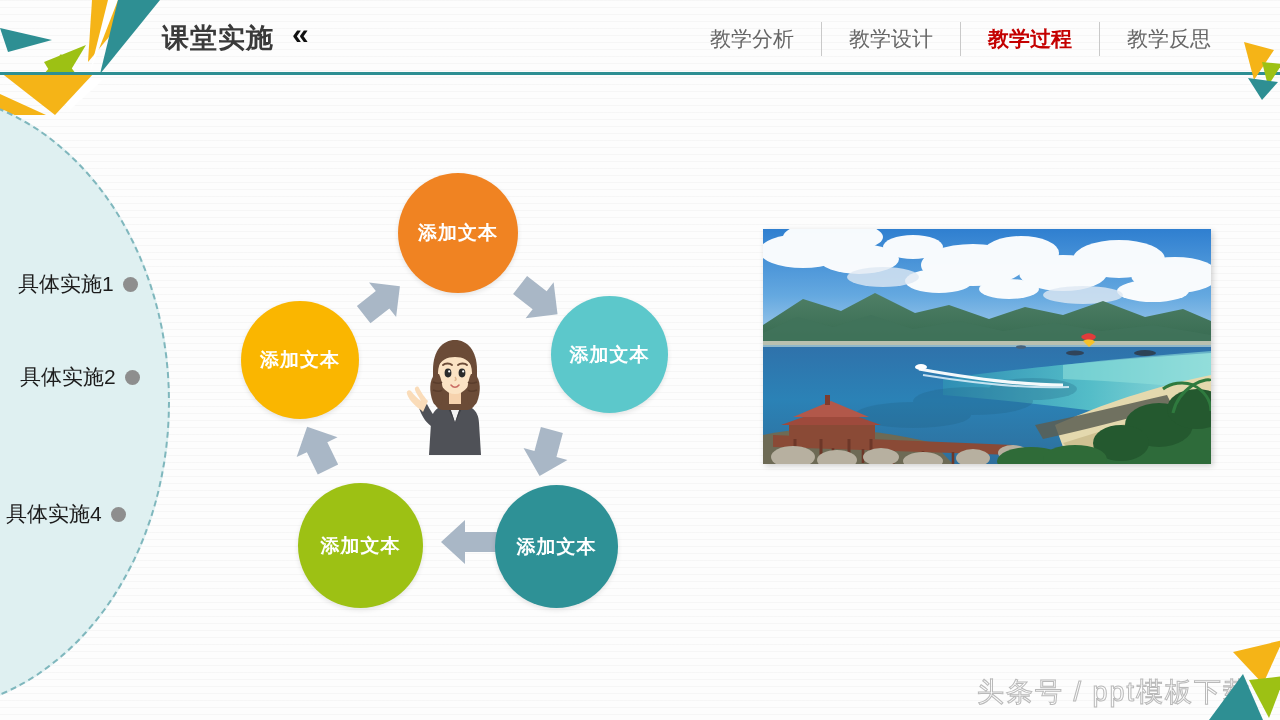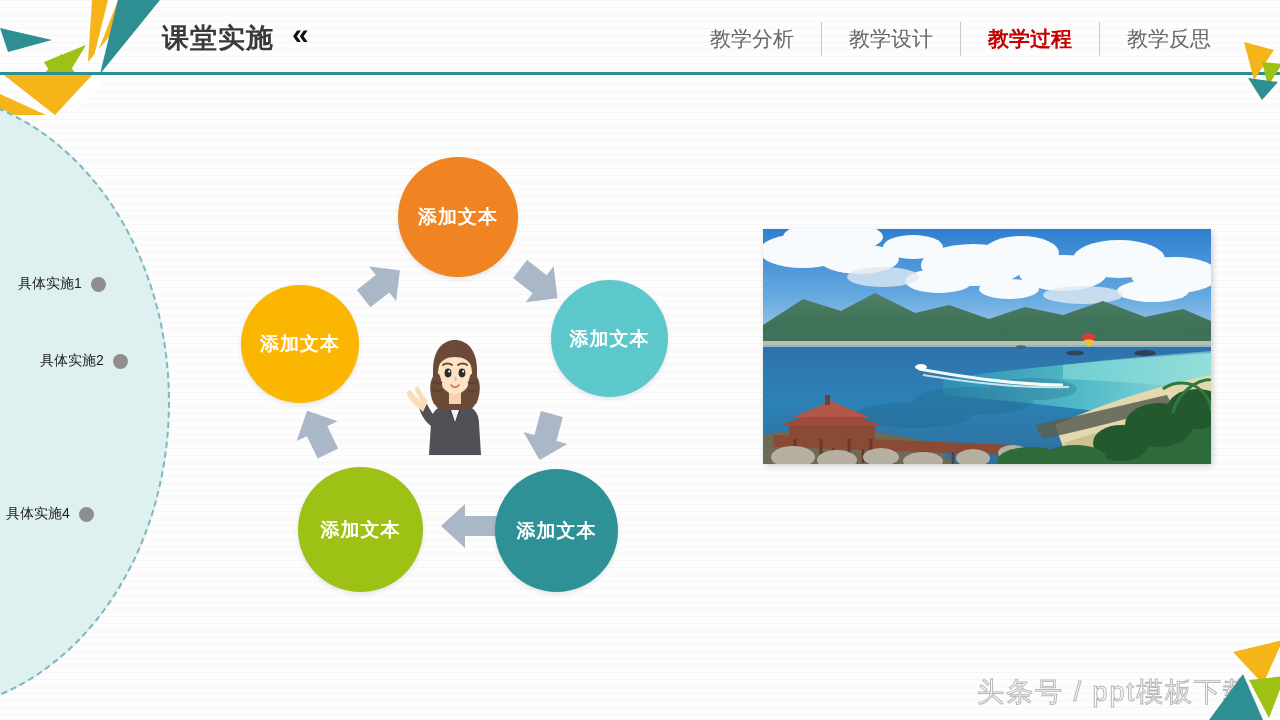--- a/index.html
+++ b/index.html
@@ -54,31 +54,31 @@
     background:#dff0f1;
     border:2px dashed #7fb7bd;
     box-sizing:border-box;
   }
   .sidebar-list{position:absolute;left:0;top:92px;width:200px;height:620px;}
   .side-item{
     position:absolute;left:18px;width:170px;height:30px;
     display:flex;align-items:center;
   }
   .side-label{
-    font-size:14px;color:#1c1c1c;white-space:nowrap;
+    font-size:21px;color:#1c1c1c;white-space:nowrap;
   }
   .side-dot{
     width:15px;height:15px;border-radius:50%;
     background:#8e8e8e;margin-left:9px;flex:none;
   }
   .side-item.active .side-label{color:#c40000;font-weight:bold;}
   .side-item.active .side-dot{background:#cc0000;}
 
   
-  .cycle{position:absolute;left:225px;top:140px;width:480px;height:470px;}
+  .cycle{position:absolute;left:225px;top:156px;width:480px;height:470px;}
   .bubble{
     position:absolute;border-radius:50%;
     display:flex;align-items:center;justify-content:center;
     color:#ffffff;font-size:19px;font-weight:bold;
     text-align:center;letter-spacing:1px;
     box-shadow:0 2px 5px rgba(0,0,0,0.10);
   }
   .arrow{position:absolute;}
   .arrow svg{display:block;}
 
@@ -144,21 +144,21 @@
     <polygon points="34,34 54,36 40,58" fill="#9dc114"></polygon>
     <polygon points="20,50 50,54 34,72" fill="#2e8f93"></polygon>
   </svg>
 
   <div class="sidebar-arc"></div>
   <div class="sidebar-list">
     <div class="side-item" style="top:177px;">
       <div class="side-label">具体实施1</div>
       <div class="side-dot"></div>
     </div>
-    <div class="side-item" style="top:254px;left:20px;margin-left:20px;">
+    <div class="side-item" style="top:270px;left:20px;">
       <div class="side-label">具体实施2</div>
       <div class="side-dot"></div>
     </div>
     <div class="side-item" style="top:407px;left:6px;">
       <div class="side-label">具体实施4</div>
       <div class="side-dot"></div>
     </div>
   </div>
 
   <div class="cycle">

